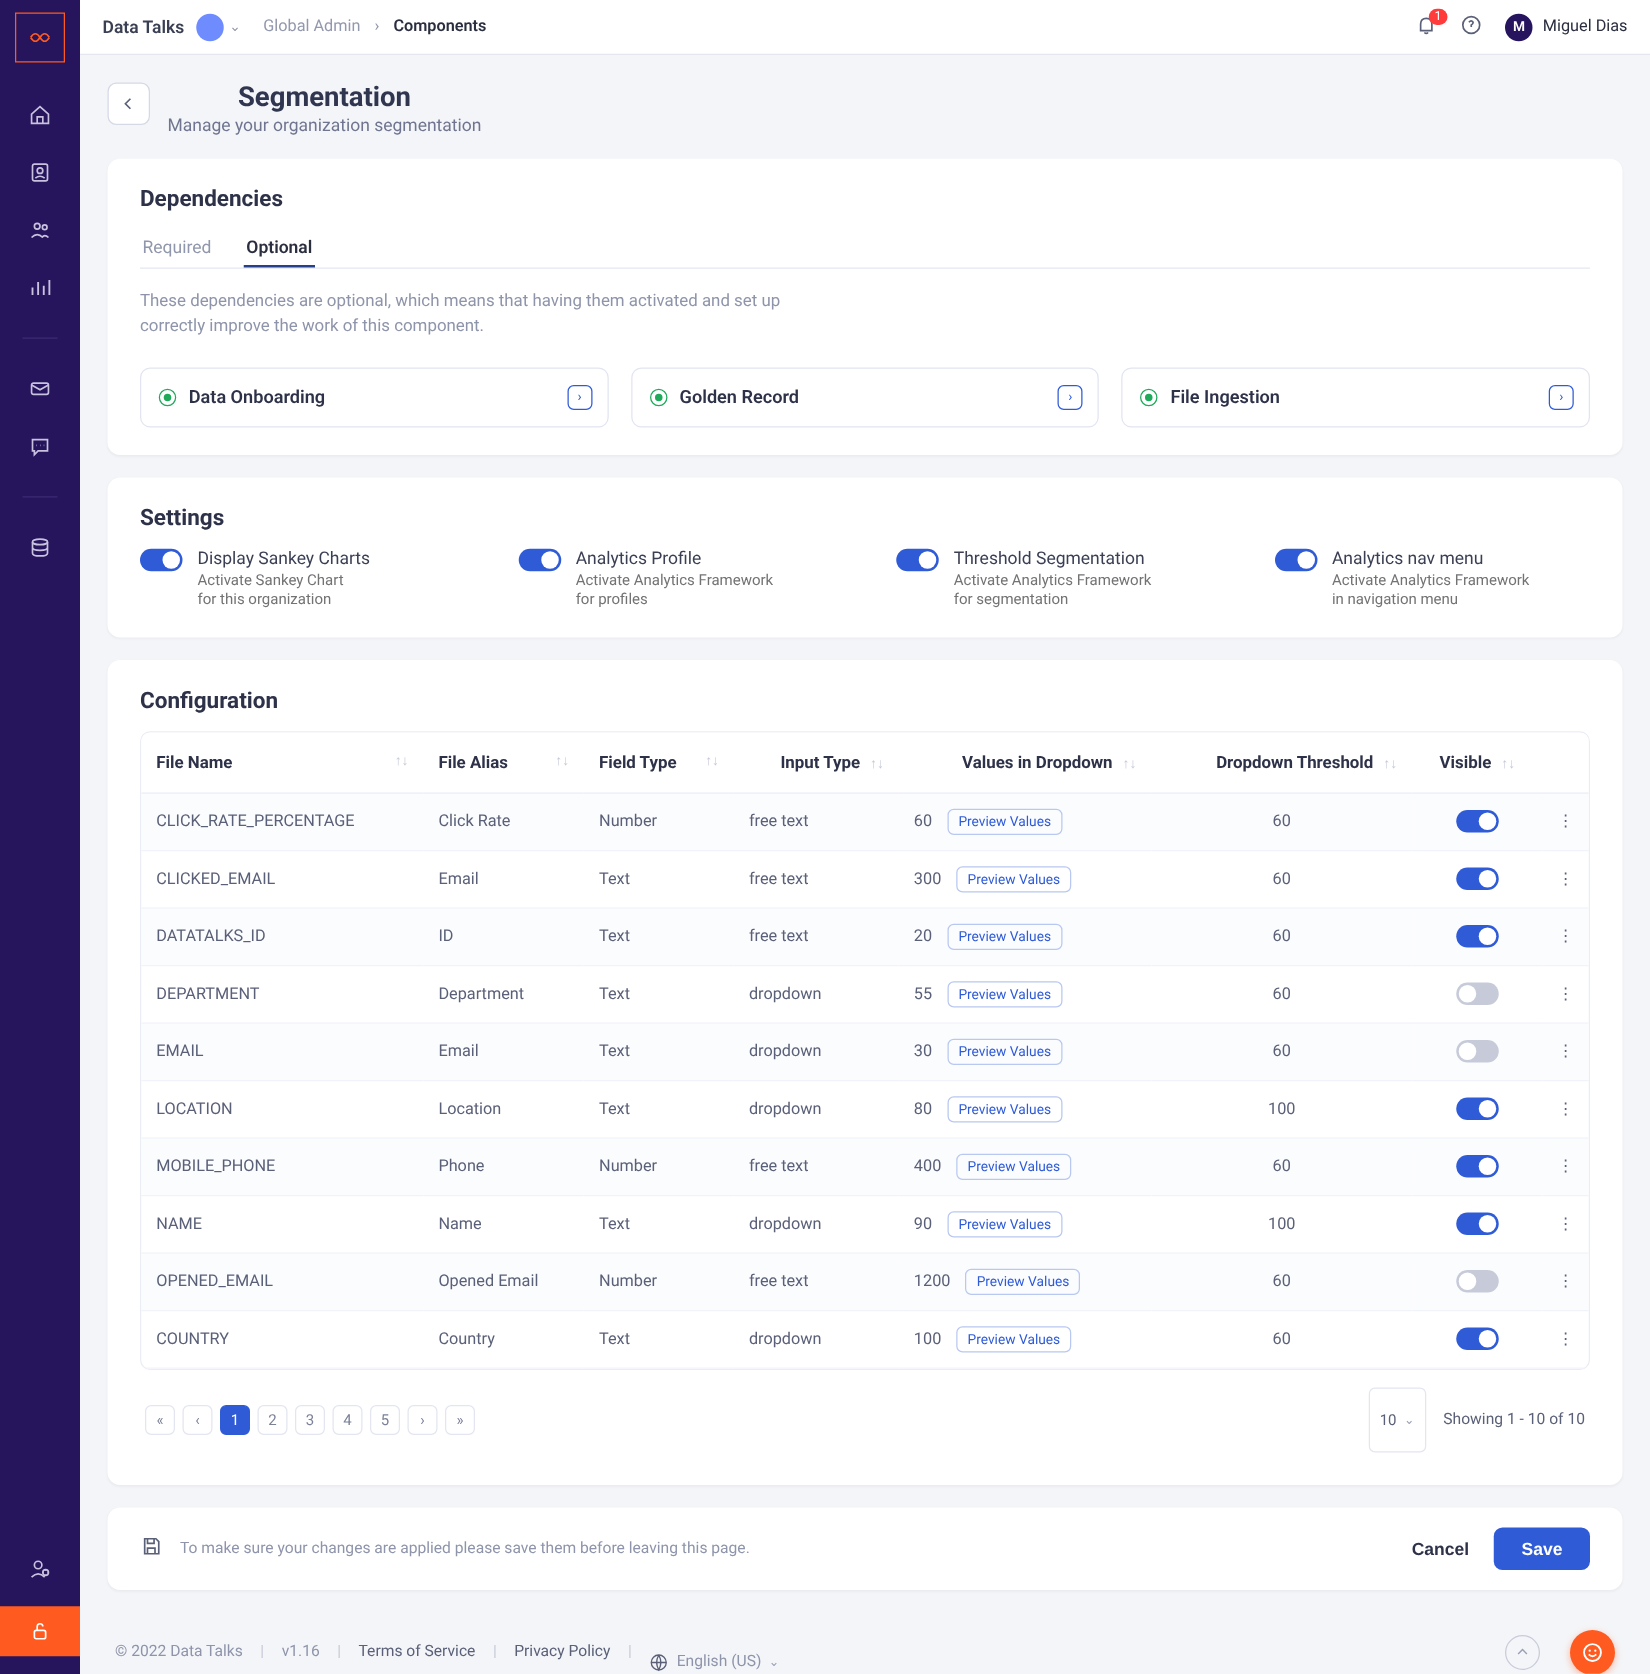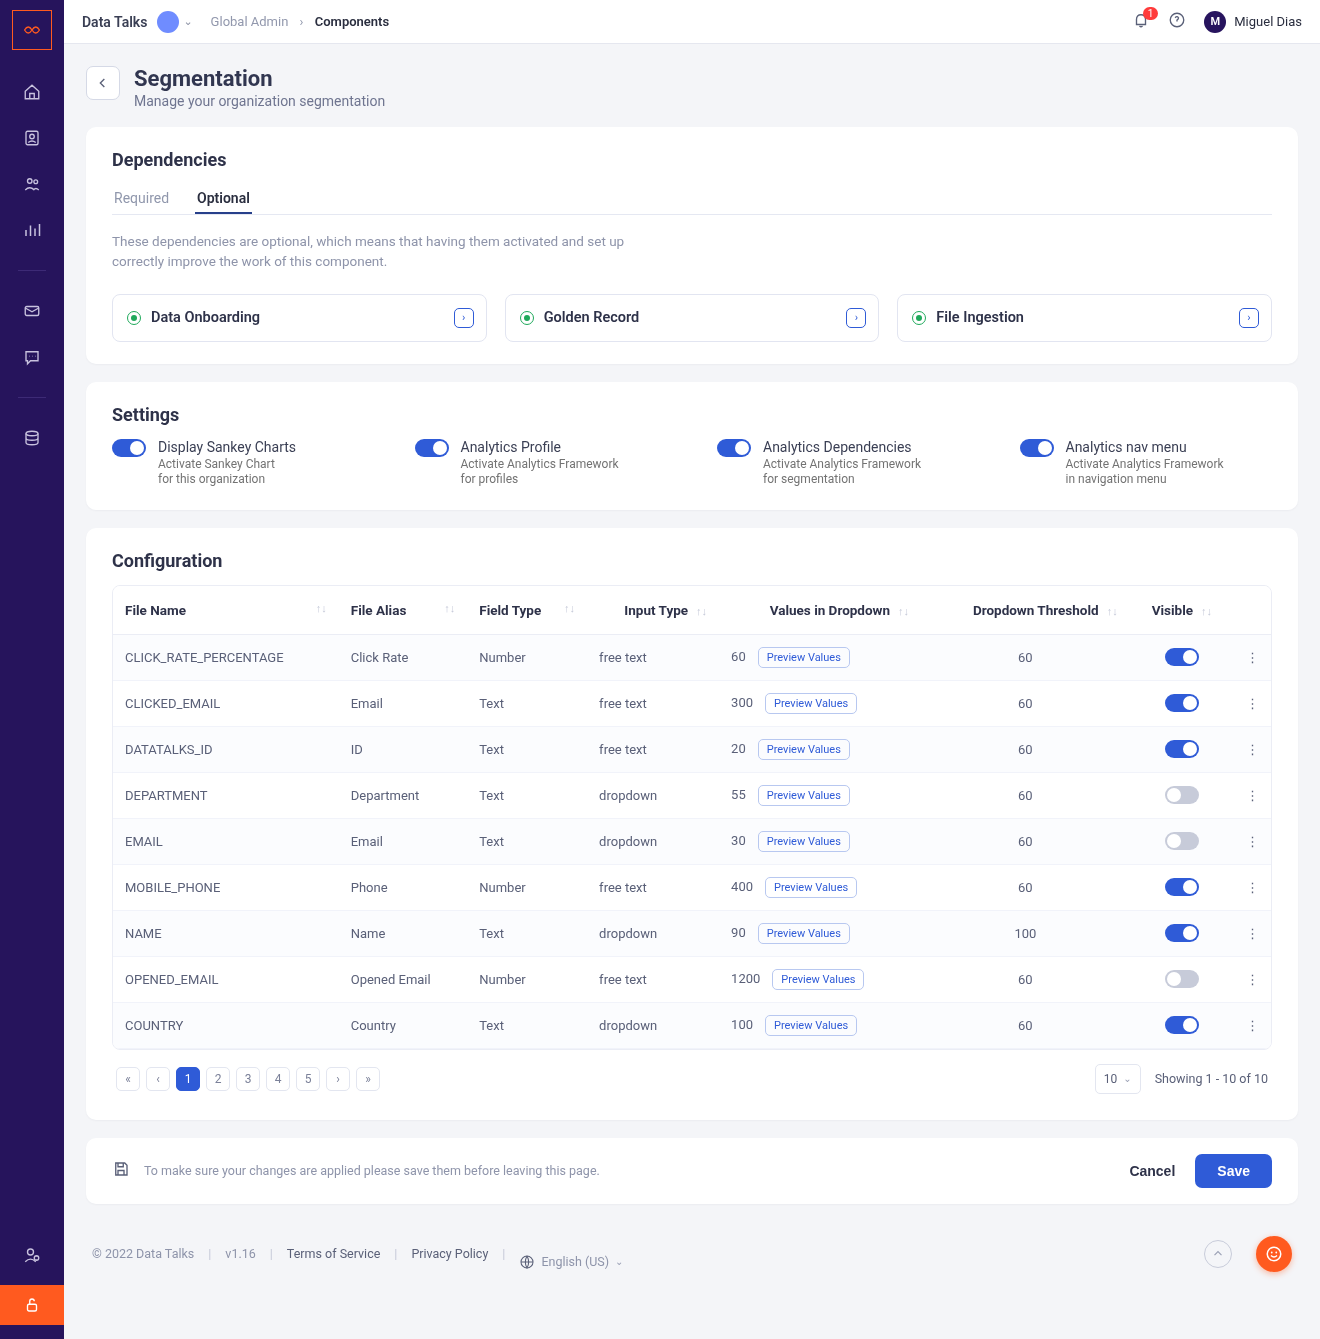--- a/index.html
+++ b/index.html
@@ -65,21 +65,21 @@
   .user { display: flex; align-items: center; gap: 8px; }
   .user .av { width: 22px; height: 22px; border-radius: 50%; background: #27145e; color:#fff; display:flex;align-items:center;justify-content:center;font-size:11px;font-weight:600;}
   .user .name { font-size: 13px; color: #2a2e3f; }
   
   .main {
     margin-left: 64px;
     margin-top: 44px;
     padding: 22px;
     width: calc(100% - 64px);
   }
-  .page-header { display: flex; align-items: flex-start; gap: 14px; margin-bottom: 18px; }
+  .page-header { display: flex; align-items: flex-start; gap: 14px; margin-bottom: 18px; text-align: center; }
   .back-btn {
     width: 34px; height: 34px; border: 1px solid #d5d9e6; border-radius: 7px;
     display: flex; align-items: center; justify-content: center; cursor: pointer; background: #fff;
   }
   .ph-text h1 { font-size: 22px; font-weight: 700; color: #313650; }
   .ph-text p { font-size: 14px; color: #6f7590; margin-top: 2px; }
   .card {
     background: #fff;
     border-radius: 10px;
     padding: 22px 26px;
@@ -153,21 +153,21 @@
   .menu-dots { cursor: pointer; color: #5a6078; }
   .table-footer { display: flex; align-items: center; padding: 14px 4px 4px; }
   .pager { display: flex; gap: 6px; }
   .pager .pbtn {
     width: 24px; height: 24px; border: 1px solid #e3e6f0; border-radius: 5px;
     display:flex;align-items:center;justify-content:center;font-size:12px;color:#7b8199;cursor:pointer;background:#fff;
   }
   .pager .pbtn.active { background: #2f5bd7; color: #fff; border-color: #2f5bd7; }
   .tf-spacer { flex: 1; }
   .perpage {
-    border: 1px solid #e3e6f0; border-radius: 5px; padding: 7px 8px; font-size: 12px; color: #5a6078;
+    border: 1px solid #e3e6f0; border-radius: 5px; padding: 18px 8px; font-size: 12px; color: #5a6078;
     display:flex;align-items:center;gap:6px;cursor:pointer;
   }
   .showing { font-size: 12.5px; color: #5a6078; margin-left: 14px; }
   
   .savebar { display: flex; align-items: center; padding: 16px 26px; }
   .savebar .icon { margin-right: 14px; color: #5a6078; }
   .savebar .txt .t { font-weight: 700; font-size: 14px; color: #2e3249; }
   .savebar .txt .s { font-size: 12.5px; color: #8e94aa; }
   .savebar .spacer { flex: 1; }
   .btn-cancel { background: none; border: none; font-weight: 600; color: #2e3249; font-size: 14px; cursor: pointer; margin-right: 20px; }
@@ -355,21 +355,21 @@
         <div class="setting">
     <div class="toggle"></div>
     <div class="txt">
       <div class="title">Analytics Profile</div>
       <div class="sub">Activate Analytics Framework<br>for profiles</div>
     </div>
         </div>
         <div class="setting">
     <div class="toggle"></div>
     <div class="txt">
-      <div class="title">Analytics Dependencies</div>
+      <div class="title">Threshold Segmentation</div>
       <div class="sub">Activate Analytics Framework<br>for segmentation</div>
     </div>
         </div>
         <div class="setting">
     <div class="toggle"></div>
     <div class="txt">
       <div class="title">Analytics nav menu</div>
       <div class="sub">Activate Analytics Framework<br>in navigation menu</div>
     </div>
         </div>
@@ -447,20 +447,32 @@
     <td>Text</td>
     <td>dropdown</td>
     <td>30<span class="preview-btn">Preview Values</span></td>
     <td class="center">60</td>
     <td class="center">
                 <div class="toggle off" style="margin:0 auto;"></div>
               </td>
     <td class="center"><span class="menu-dots">⋮</span></td>
             </tr>
             <tr>
+    <td>LOCATION</td>
+    <td>Location</td>
+    <td>Text</td>
+    <td>dropdown</td>
+    <td>80<span class="preview-btn">Preview Values</span></td>
+    <td class="center">100</td>
+    <td class="center">
+                <div class="toggle " style="margin:0 auto;"></div>
+              </td>
+    <td class="center"><span class="menu-dots">⋮</span></td>
+            </tr>
+            <tr>
     <td>MOBILE_PHONE</td>
     <td>Phone</td>
     <td>Number</td>
     <td>free text</td>
     <td>400<span class="preview-btn">Preview Values</span></td>
     <td class="center">60</td>
     <td class="center">
                 <div class="toggle " style="margin:0 auto;"></div>
               </td>
     <td class="center"><span class="menu-dots">⋮</span></td>

